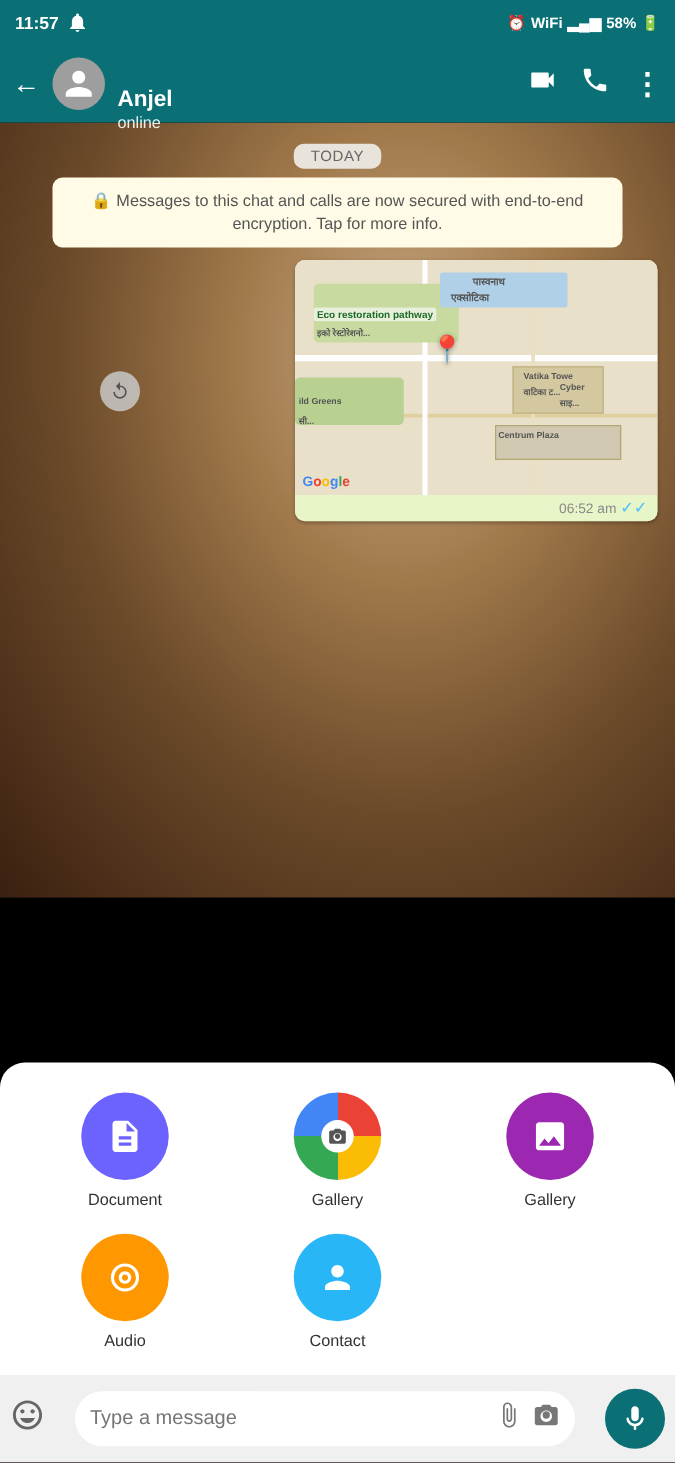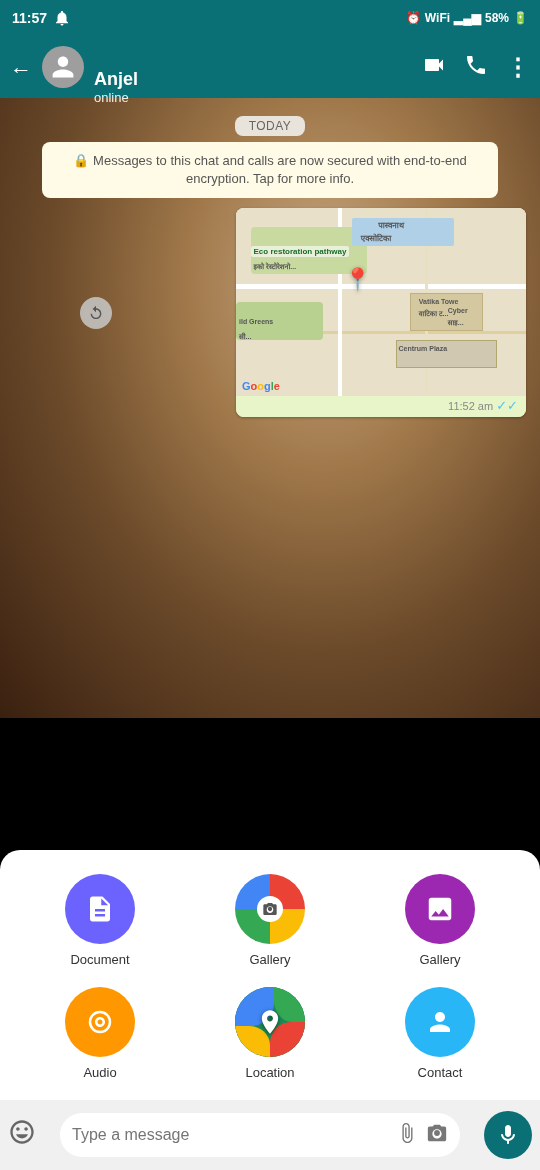--- a/index.html
+++ b/index.html
@@ -412,21 +412,21 @@
               <div class="map-label" style="top:58%;left:72%;font-size:7px;color:#555;background:none;">साइ...</div>
 
               <div class="map-pin" style="left:42%;top:45%;">📍</div>
 
               <div class="google-logo">
                 <span class="g-blue">G</span><span class="g-red">o</span><span class="g-yellow">o</span><span class="g-blue">g</span><span class="g-green">l</span><span class="g-red">e</span>
               </div>
             </div>
           </div>
           <div class="map-time">
-            <span>11:52 am</span>
+            <span>06:52 am</span>
             <span class="ticks">✓✓</span>
           </div>
         </div>
       </div>
     </div>
   </div>
 
   <div class="bottom-sheet">
     <div class="bottom-sheet-grid">
 
@@ -461,38 +461,20 @@
 
       <div class="attachment-item">
         <div class="attachment-icon icon-audio">
           <svg width="30" height="30" viewBox="0 0 24 24" fill="white">
               <path d="M12 3a9 9 0 1 0 0 18A9 9 0 0 0 12 3zm0 16a7 7 0 1 1 0-14A7 7 0 0 1 12 19zm0-11c-2.21 0-4 1.79-4 4s1.79 4 4 4 4-1.79 4-4-1.79-4-4-4zm0 6c-1.1 0-2-.9-2-2s.9-2 2-2 2 .9 2 2-.9 2-2 2z"></path>
             </svg>
         </div>
         <span class="attachment-label">Audio</span>
       </div>
 
-      <div class="attachment-item">
-        <div class="attachment-icon icon-location" style="position:relative;overflow:visible;">
-
-          <div style="position:relative;width:70px;height:70px;border-radius:50%;background:#1b8a56;display:flex;align-items:center;justify-content:center;">
-
-            <div style="position:absolute;top:0;left:0;width:100%;height:100%;border-radius:50%;overflow:hidden;">
-              <div style="position:absolute;top:0;left:0;width:55%;height:55%;background:#4285F4;border-radius:0 0 60% 0;"></div>
-              <div style="position:absolute;top:0;right:0;width:45%;height:50%;background:#34A853;border-radius:0 0 0 60%;"></div>
-              <div style="position:absolute;bottom:0;left:0;width:50%;height:45%;background:#FBBC05;border-radius:0 60% 0 0;"></div>
-              <div style="position:absolute;bottom:0;right:0;width:50%;height:50%;background:#EA4335;border-radius:60% 0 0 0;"></div>
-            </div>
-            <svg width="28" height="28" viewBox="0 0 24 24" fill="white" style="position:relative;z-index:1;filter:drop-shadow(0 1px 2px rgba(0,0,0,0.5));">
-                <path d="M12 2C8.13 2 5 5.13 5 9c0 5.25 7 13 7 13s7-7.75 7-13c0-3.87-3.13-7-7-7zm0 9.5c-1.38 0-2.5-1.12-2.5-2.5s1.12-2.5 2.5-2.5 2.5 1.12 2.5 2.5-1.12 2.5-2.5 2.5z"></path>
-              </svg>
-          </div>
-        </div>
-        <span class="attachment-label">Location</span>
-      </div>
 
       <div class="attachment-item">
         <div class="attachment-icon icon-contact">
           <svg width="30" height="30" viewBox="0 0 24 24" fill="white">
               <path d="M12 12c2.21 0 4-1.79 4-4s-1.79-4-4-4-4 1.79-4 4 1.79 4 4 4zm0 2c-2.67 0-8 1.34-8 4v2h16v-2c0-2.66-5.33-4-8-4z"></path>
             </svg>
         </div>
         <span class="attachment-label">Contact</span>
       </div>
 

